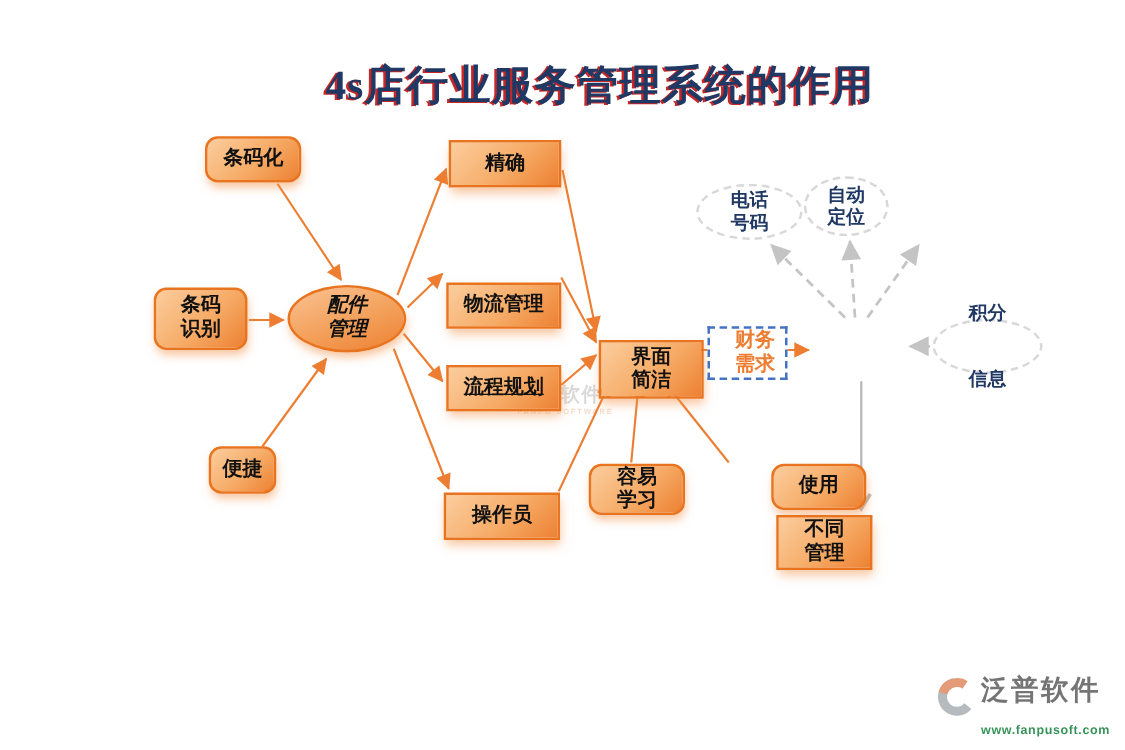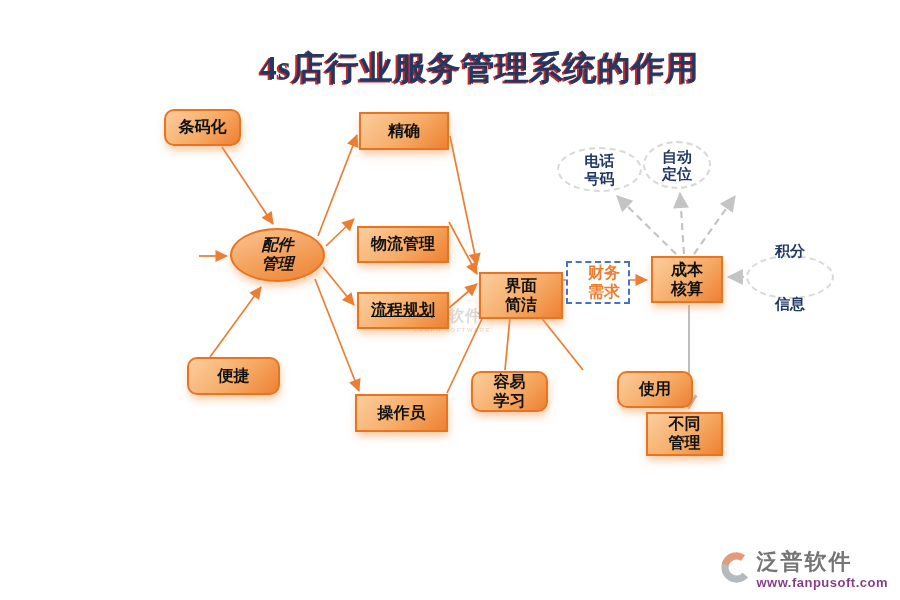--- a/index.html
+++ b/index.html
@@ -33,21 +33,21 @@
         align-items:flex-start;gap:4px;opacity:.55;}
   .wm-mark{width:16px;height:16px;margin-top:2px;}
   .wm-text{color:#BDBDBD;font-size:16px;font-weight:bold;letter-spacing:1px;}
   .wm-sub{display:block;color:#E9BE9E;font-size:6px;font-weight:bold;letter-spacing:1.5px;}
 
   .footer-logo{position:absolute;right:12px;bottom:10px;z-index:5;display:flex;
         align-items:flex-start;gap:3px;opacity:.85;}
   .fl-mark{width:33px;height:33px;}
   .fl-col{display:flex;flex-direction:column;align-items:flex-start;}
   .fl-name{color:#5E5E5E;font-size:22px;font-weight:bold;letter-spacing:2px;line-height:1;}
-  .fl-url{color:#701a75;font-size:13px;font-weight:bold;letter-spacing:.5px;margin-top:2px;}
+  .fl-url{color:#15803d;font-size:10px;font-weight:bold;letter-spacing:.5px;margin-top:16px;}
 </style>
 </head>
 <body>
 
 <div class="canvas">
 
   <h1 class="title">4s店行业服务管理系统的作用</h1>
 
   <svg class="edges" width="900" height="600">
     <defs>
@@ -93,21 +93,25 @@
     </svg>
     <span>
       <span class="wm-text">泛普软件</span>
       <span class="wm-sub">FANPU SOFTWARE</span>
     </span>
   </div>
 
   <div class="node obox round" style="left:164px;top:109px;width:77px;height:37px;">
     <span>条码化</span>
   </div>
-  <div class="node obox round" style="left:167px;top:357px;width:93px;height:38px;margin-left:20px;">
+  <div class="node obox round" style="left:123px;top:230px;width:75px;height:50px;">
+    <span>条码</span>
+    <span>识别</span>
+  </div>
+  <div class="node obox round" style="left:167px;top:357px;width:54px;height:38px;">
     <span>便捷</span>
   </div>
   <div class="node oellipse" style="left:230px;top:228px;width:95px;height:54px;">
     <span>配件</span>
     <span>管理</span>
   </div>
 
   <div class="node obox" style="left:359px;top:112px;width:90px;height:38px;">
     <span>精确</span>
   </div>
@@ -122,33 +126,29 @@
   </div>
 
   <div class="node obox" style="left:479px;top:272px;width:84px;height:47px;">
     <span>界面</span>
     <span>简洁</span>
   </div>
   <div class="node caiwu" style="left:566px;top:261px;width:64px;height:43px;padding-left:12px;">
     <span>财务</span>
     <span>需求</span>
   </div>
-  <div class="node obox" style="left:651px;top:256px;width:72px;height:47px;">
-    <span>成本</span>
-    <span>核算</span>
-  </div>
 
   <div class="node obox round" style="left:471px;top:371px;width:77px;height:41px;">
     <span>容易</span>
     <span>学习</span>
   </div>
   <div class="node obox round" style="left:570px;top:371px;width:76px;height:37px;margin-left:47px;">
     <span>使用</span>
   </div>
-  <div class="node obox" style="left:646px;top:412px;width:77px;height:44px;">
+  <div class="node obox" style="left:621px;top:412px;width:77px;height:44px;font-family:Liberation Mono, monospace;">
     <span>不同</span>
     <span>管理</span>
   </div>
 
   <div class="node dellipse" style="left:643px;top:141px;width:68px;height:48px;">
     <span>自动</span>
     <span>定位</span>
   </div>
   <div class="node dellipse" style="left:557px;top:147px;width:85px;height:45px;">
     <span>电话</span>

